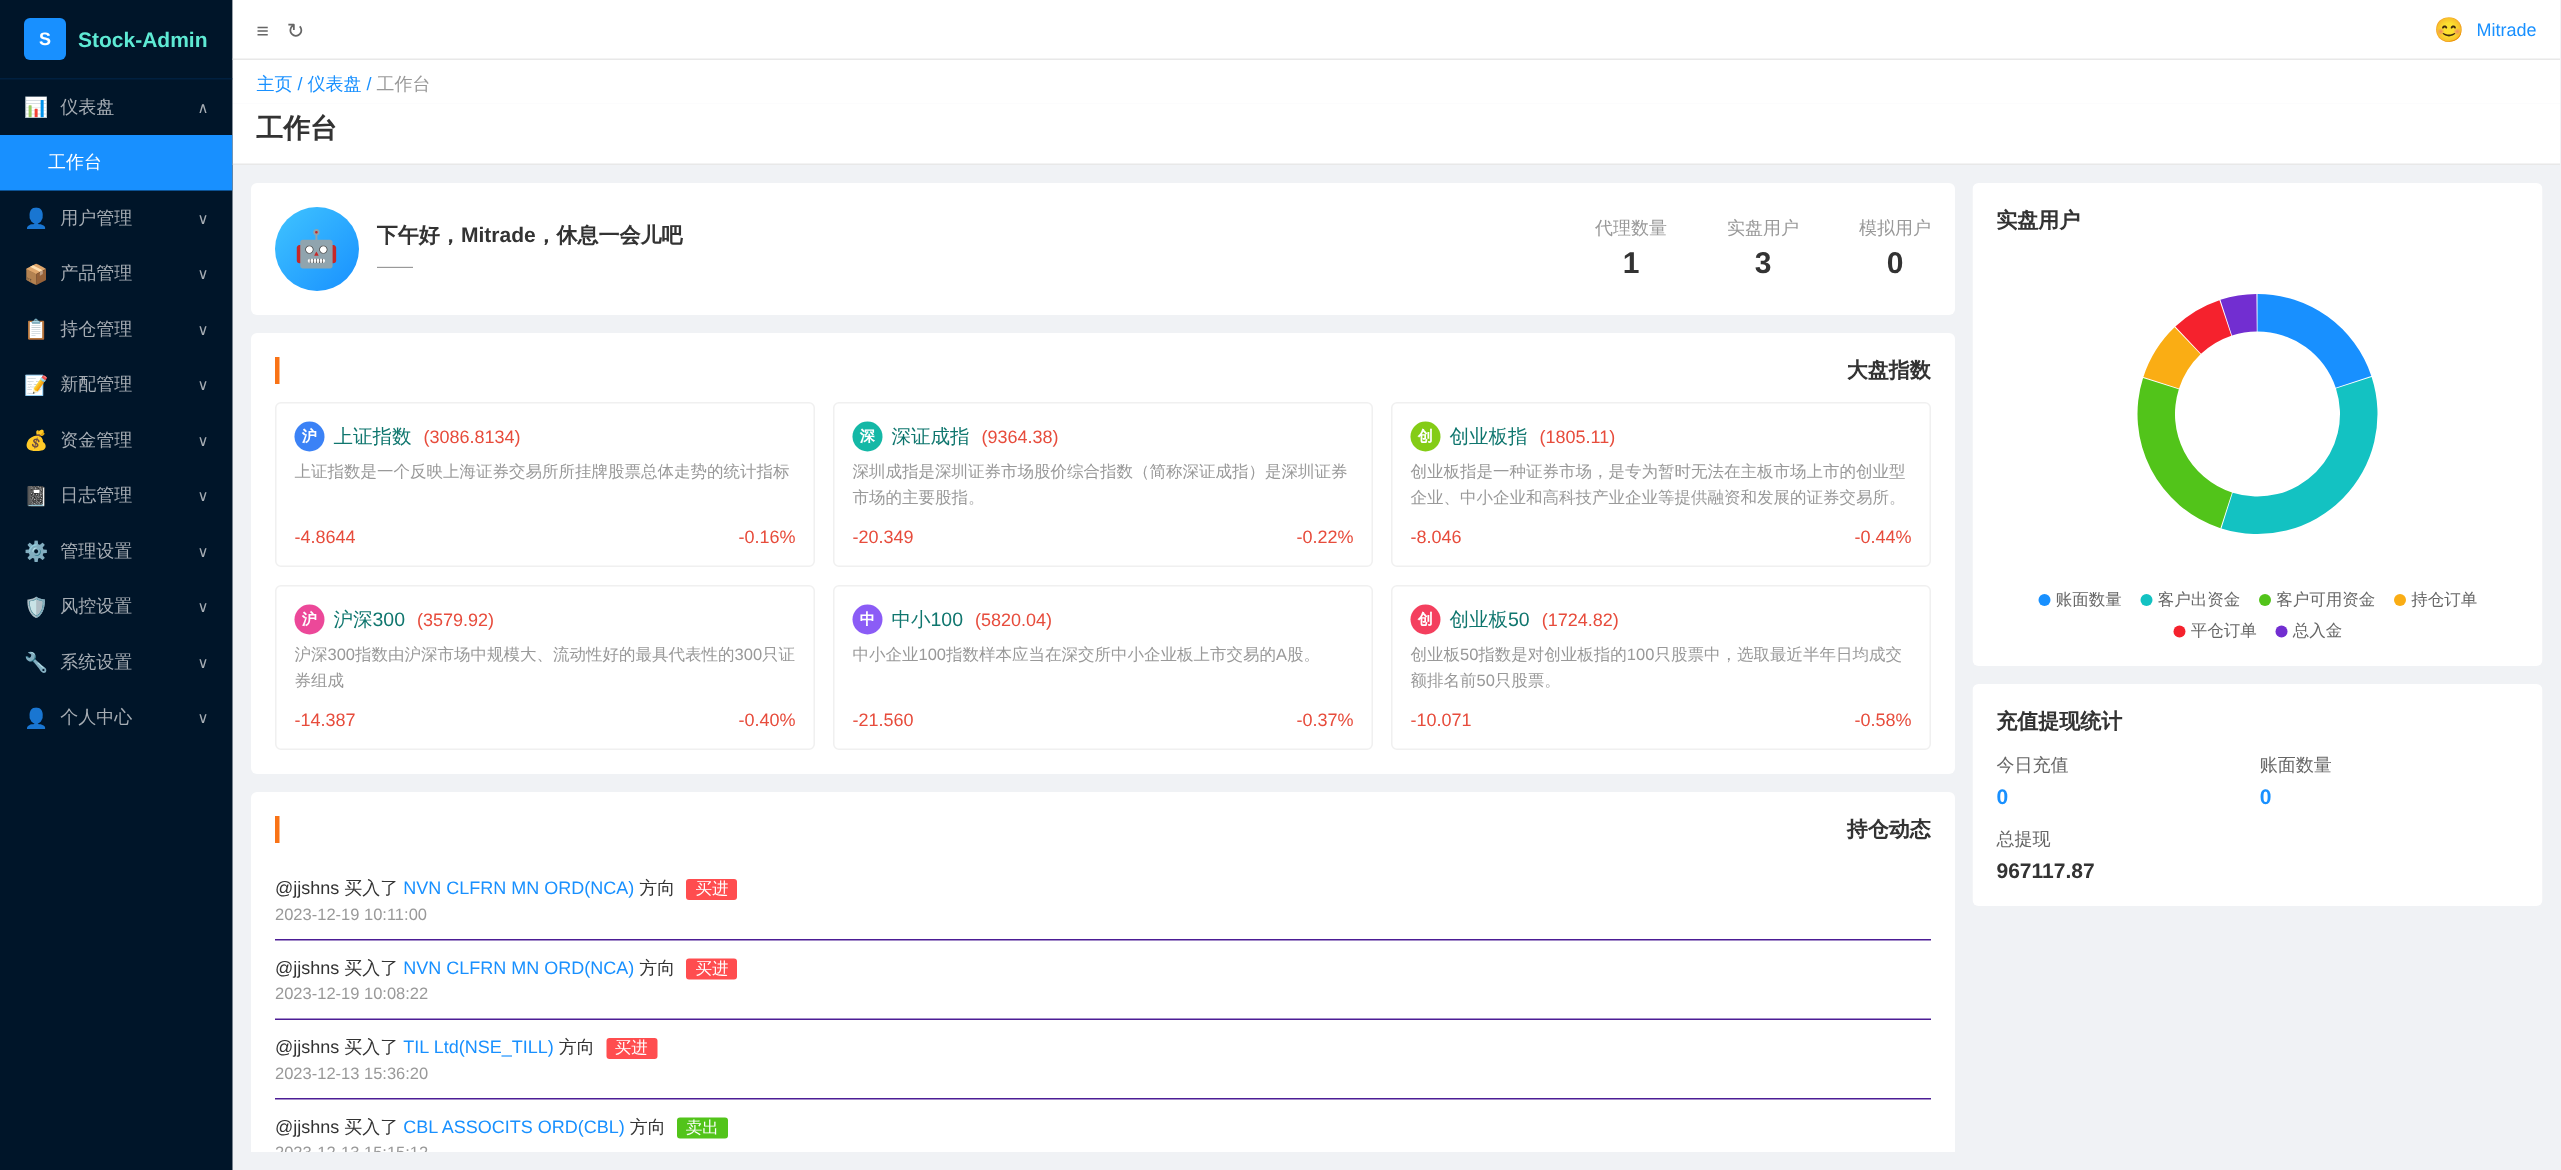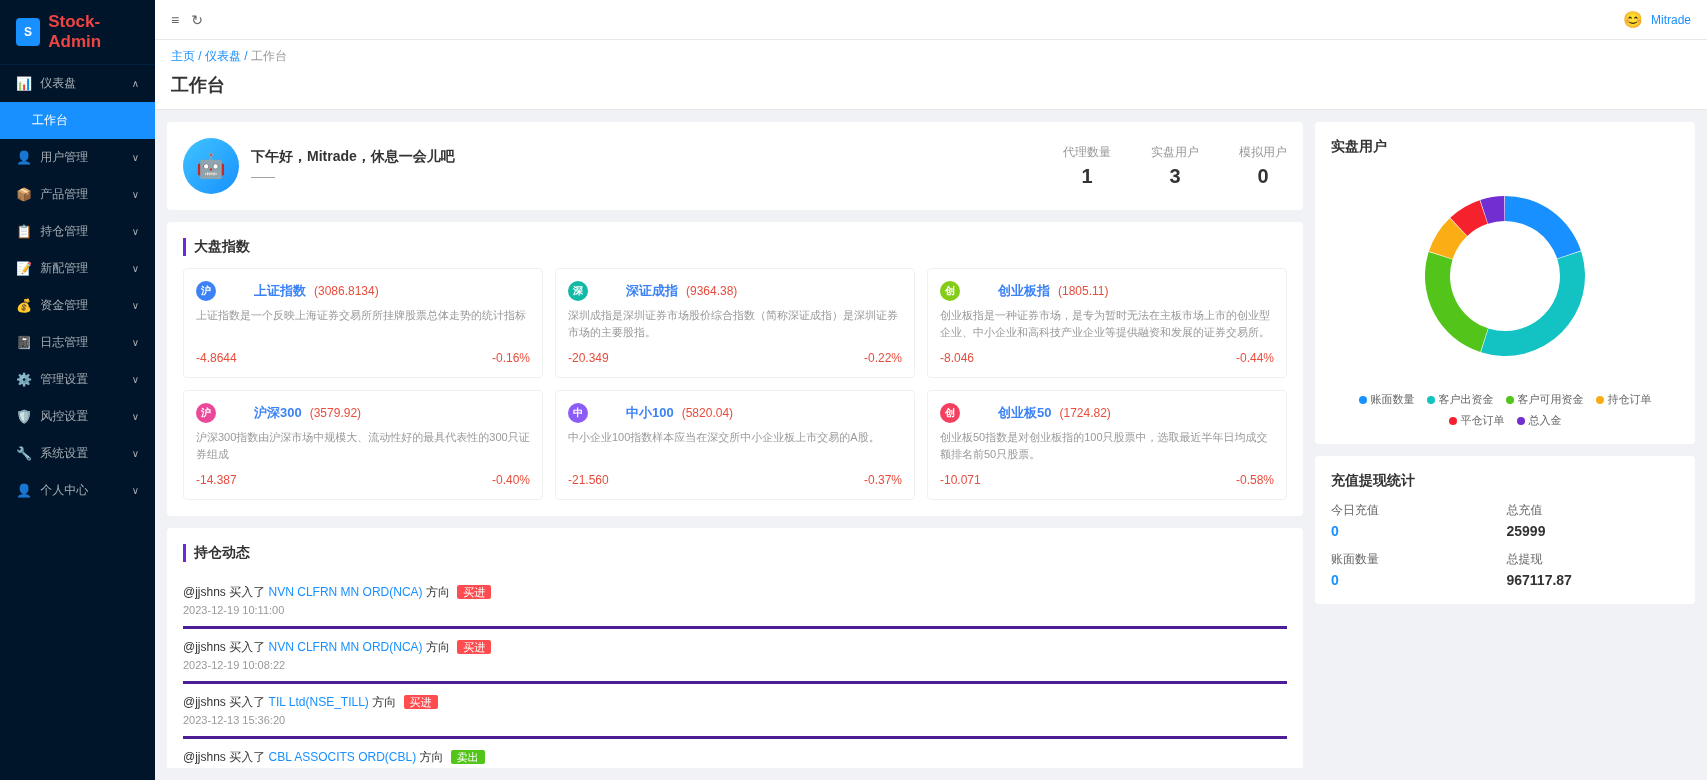--- a/index.html
+++ b/index.html
@@ -24,21 +24,21 @@
       border-bottom: 1px solid #002040;
     }
     #sidebar-logo {
       width: 28px; height: 28px;
       background: #1890ff;
       border-radius: 4px;
       display: flex; align-items: center; justify-content: center;
       font-weight: bold; font-size: 12px; color: #fff;
     }
     #sidebar-title {
-      font-size: 17px; font-weight: 600; color: #ef4444;
+      font-size: 14px; font-weight: 600; color: #5eead4;
     }
     .sidebar-menu { flex: 1; }
     .sidebar-item {
       display: flex; align-items: center; justify-content: space-between;
       padding: 10px 16px;
       cursor: pointer;
       color: #a6adb4;
       font-size: 12px;
       transition: background 0.2s;
     }
@@ -152,22 +152,23 @@
 
     
     .section-card {
       background: #fff;
       border-radius: 4px;
       padding: 16px;
     }
     .section-title {
       font-size: 14px; font-weight: 600; color: #333;
       margin-bottom: 12px;
-      border-left: 3px solid #6d28d9;
+      border-left: 3px solid #f97316;
       padding-left: 8px;
+      text-align: right;
     }
 
     
     #index-grid {
       display: grid;
       grid-template-columns: 1fr 1fr 1fr;
       gap: 12px;
     }
     .index-card {
       border: 1px solid #f0f0f0;
@@ -179,31 +180,31 @@
       width: 20px; height: 20px; border-radius: 50%;
       display: flex; align-items: center; justify-content: center;
       font-size: 10px; font-weight: bold; color: #fff; flex-shrink: 0;
     }
     .index-badge.blue { background: #3b82f6; }
     .index-badge.teal { background: #14b8a6; }
     .index-badge.olive { background: #84cc16; }
     .index-badge.pink { background: #ec4899; }
     .index-badge.purple { background: #8b5cf6; }
     .index-badge.magenta { background: #f43f5e; }
-    .index-name { font-size: 13px; font-weight: 700; color: #3b82f6; margin-left: 32px; }
+    .index-name { font-size: 13px; font-weight: 400; color: #0f766e; }
     .index-value { font-size: 12px; color: #e74c3c; margin-left: 2px; }
     .index-desc { font-size: 11px; color: #999; line-height: 1.5; margin-bottom: 8px; min-height: 36px; }
     .index-footer { display: flex; justify-content: space-between; align-items: center; }
     .index-change { font-size: 12px; color: #e74c3c; }
     .index-pct { font-size: 12px; color: #e74c3c; }
 
     
     .activity-item {
       padding: 10px 0;
-      border-bottom: 3px solid #4c1d95;
+      border-bottom: 1px solid #4c1d95;
       font-size: 12px;
       color: #333;
     }
     .activity-item:last-child { border-bottom: none; }
     .activity-time { color: #999; margin-top: 3px; font-size: 11px; }
     .activity-link { color: #1890ff; }
     .tag-buy { background: #ff4d4f; color: #fff; padding: 1px 6px; border-radius: 2px; font-size: 11px; margin-left: 4px; }
     .tag-sell { background: #52c41a; color: #fff; padding: 1px 6px; border-radius: 2px; font-size: 11px; margin-left: 4px; }
 
     
@@ -556,24 +557,20 @@
 
         <div class="right-card">
           <div class="right-card-title">充值提现统计</div>
           <div class="recharge-grid" id="recharge-grid">
 
           <div class="recharge-item">
                 <div class="recharge-label">今日充值</div>
                 <div class="recharge-value blue">0</div>
               </div>
               <div class="recharge-item">
-                <div class="recharge-label">总充值</div>
-                <div class="recharge-value normal">25999</div>
-              </div>
-              <div class="recharge-item">
                 <div class="recharge-label">账面数量</div>
                 <div class="recharge-value blue">0</div>
               </div>
               <div class="recharge-item">
                 <div class="recharge-label">总提现</div>
                 <div class="recharge-value normal">967117.87</div>
               </div>
             </div>
         </div>
       </div>

